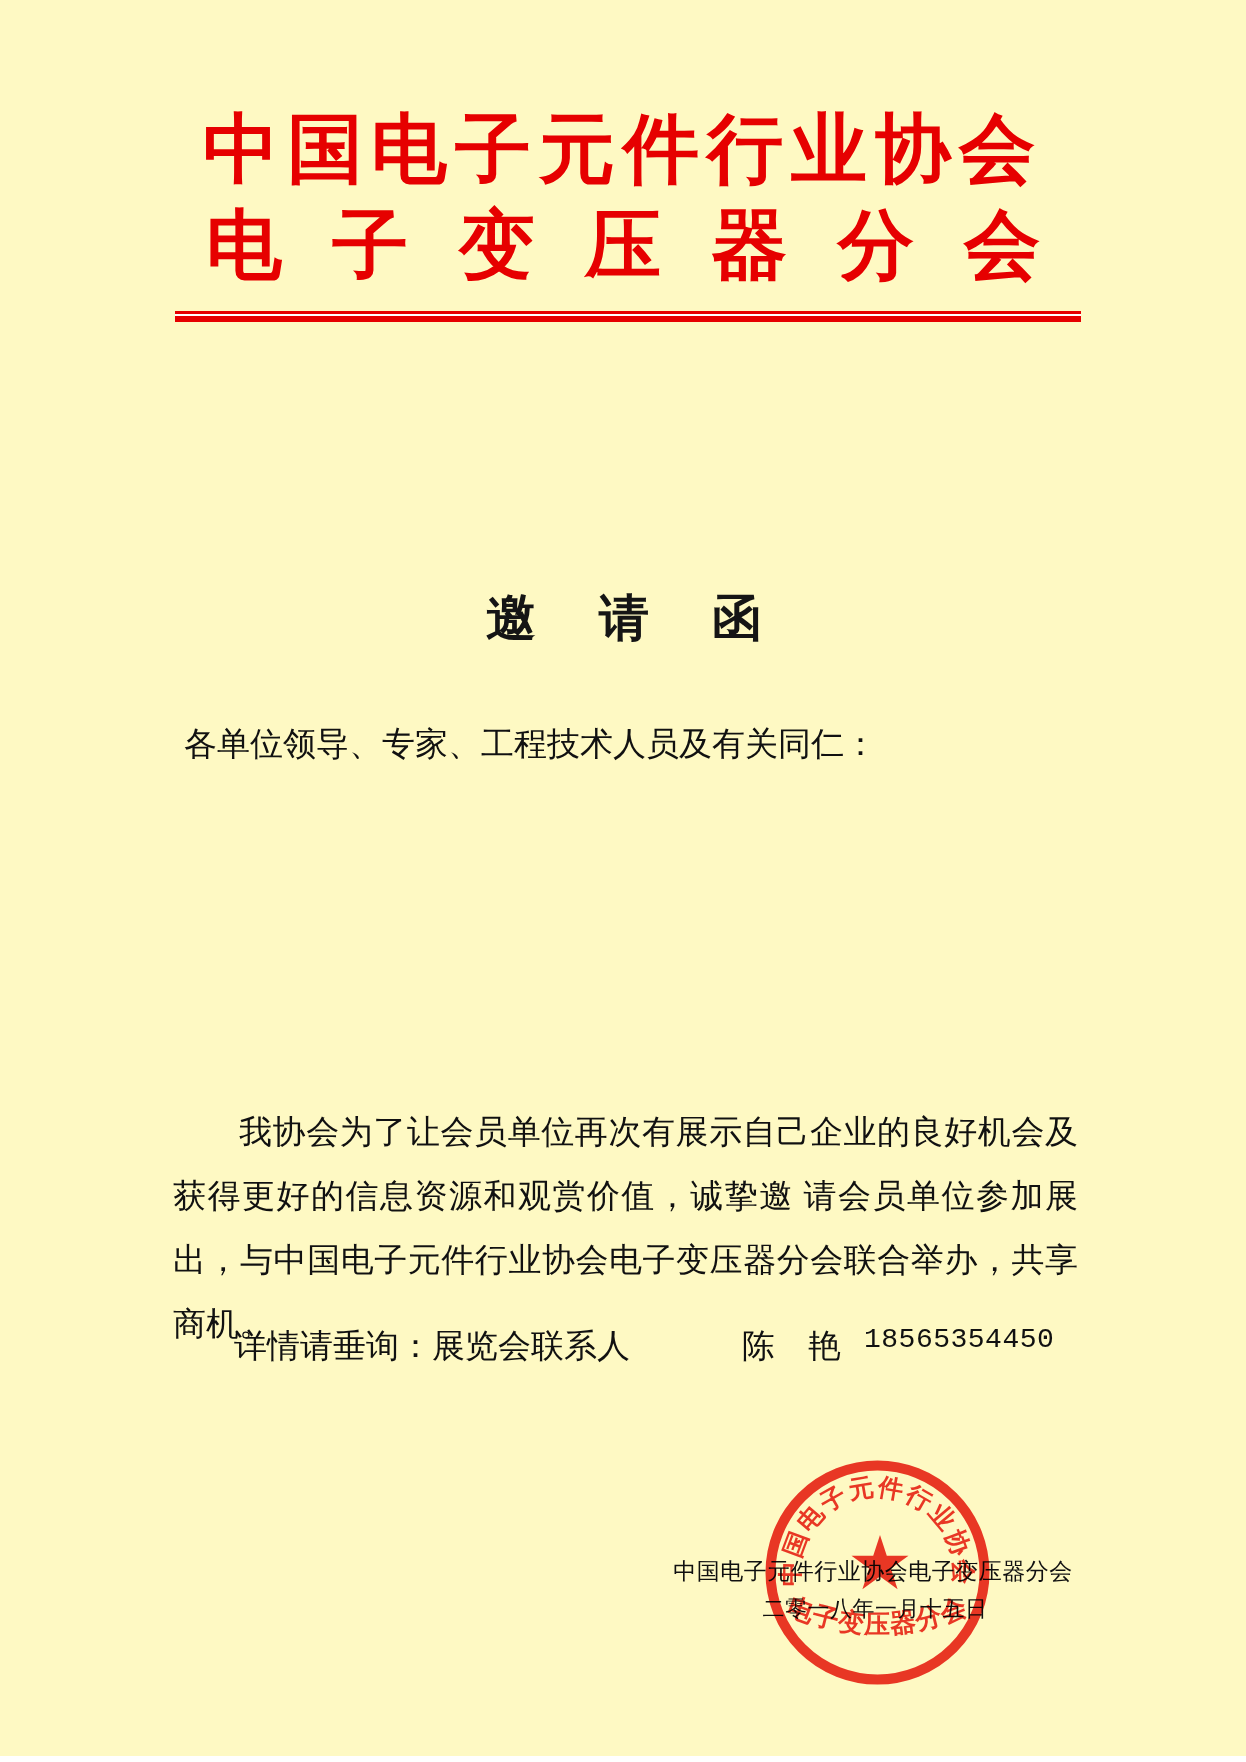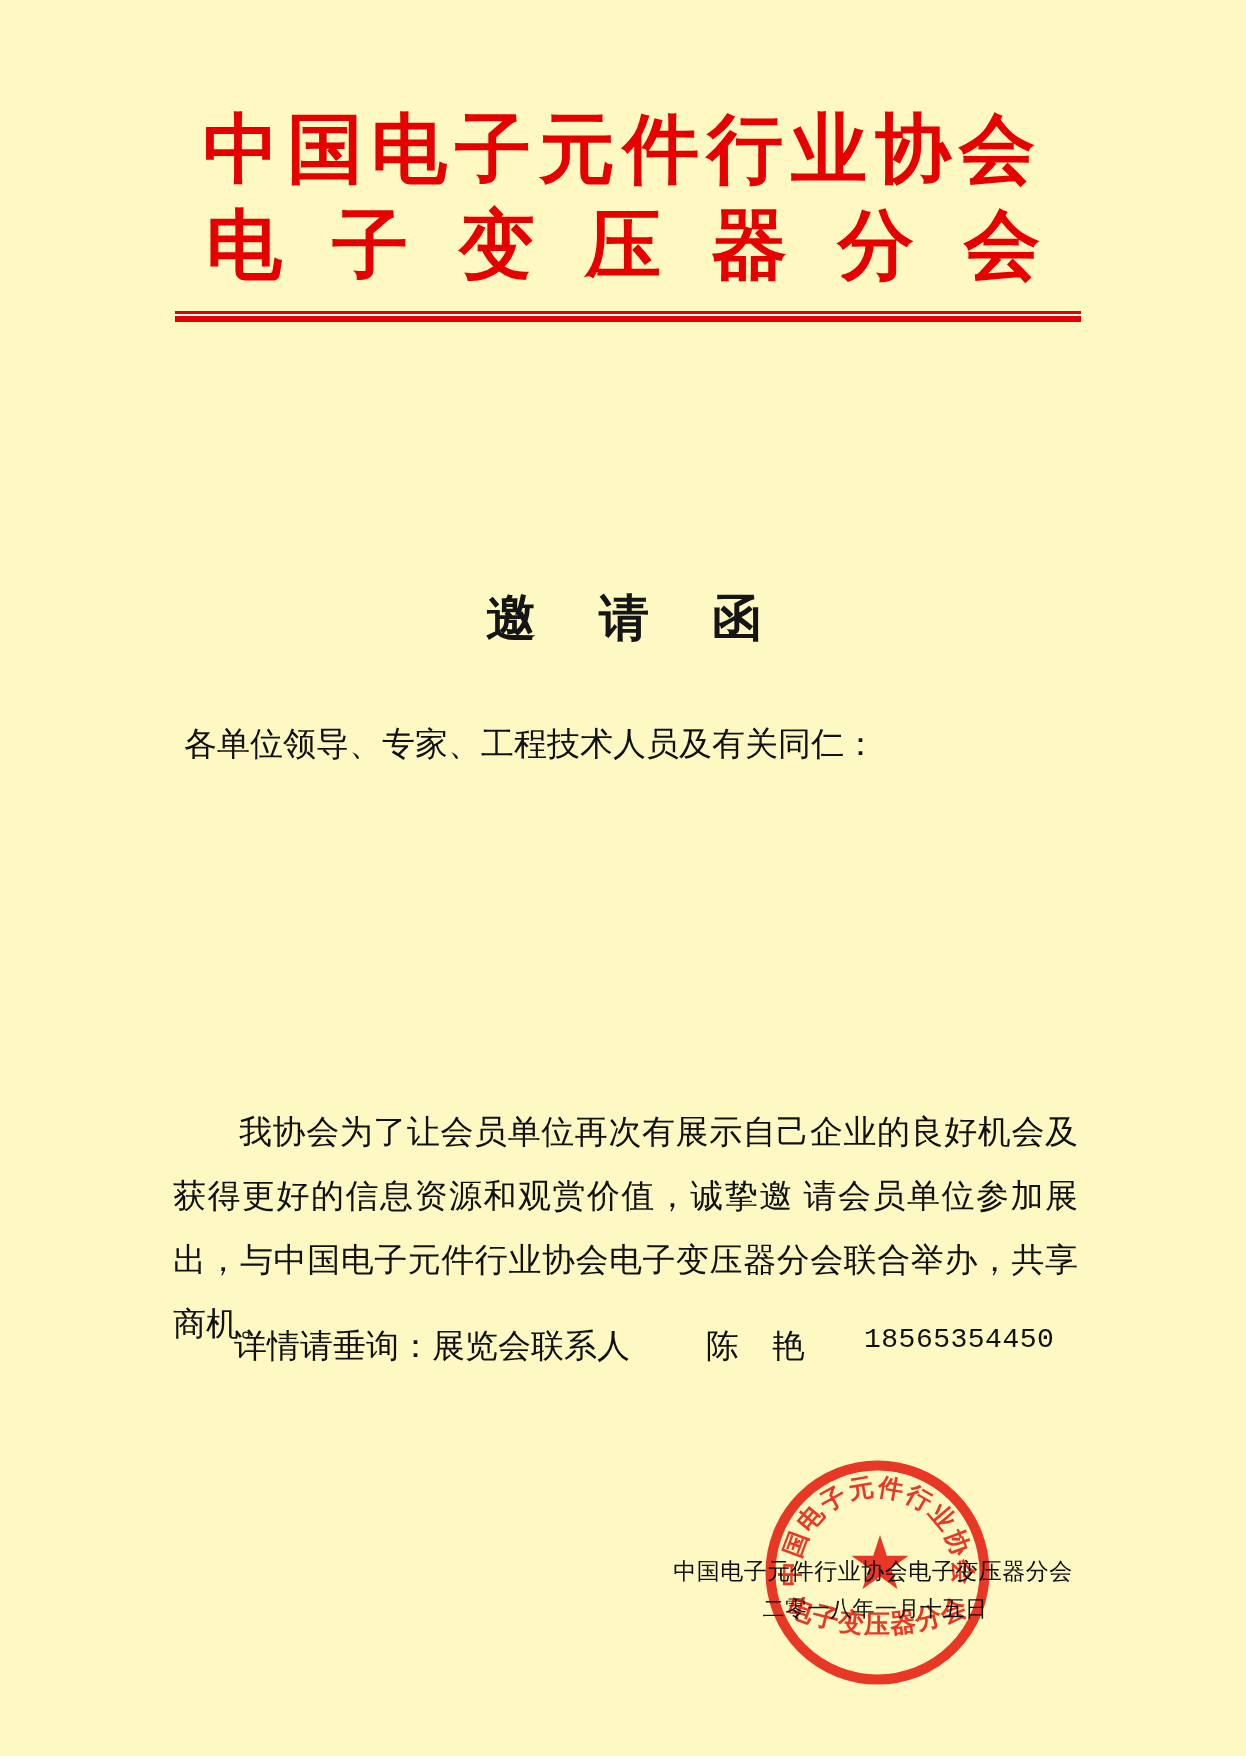--- a/index.html
+++ b/index.html
@@ -51,21 +51,21 @@
   }
   .para1{top:781px;}
   .para2{top:1100px;}
   
   .contact-row{position:absolute;left:0;width:100%;height:40px;font-size:33px;color:#111;}
   .contact-row1{top:1324px;}
   .contact-row2{top:1387px;}
   .contact-row span{position:absolute;white-space:pre;margin-left:16px;}
   .c-label1{left:218px;}
   .c-label2{left:400px;}
-  .c-name{left:690px;}
+  .c-name{left:726px;}
   .c-phone{left:848px;font-family:Liberation Mono, monospace;font-size:28px;letter-spacing:0.5px;}
   
   .sig-org{
     position:absolute;top:1556px;left:473px;width:800px;
     text-align:center;font-size:23px;color:#101010;white-space:nowrap;letter-spacing:0.5px;
   }
   .sig-date{
     position:absolute;top:1594px;left:475px;width:800px;
     text-align:center;font-size:22px;color:#101010;white-space:nowrap;letter-spacing:0.5px;
   }

